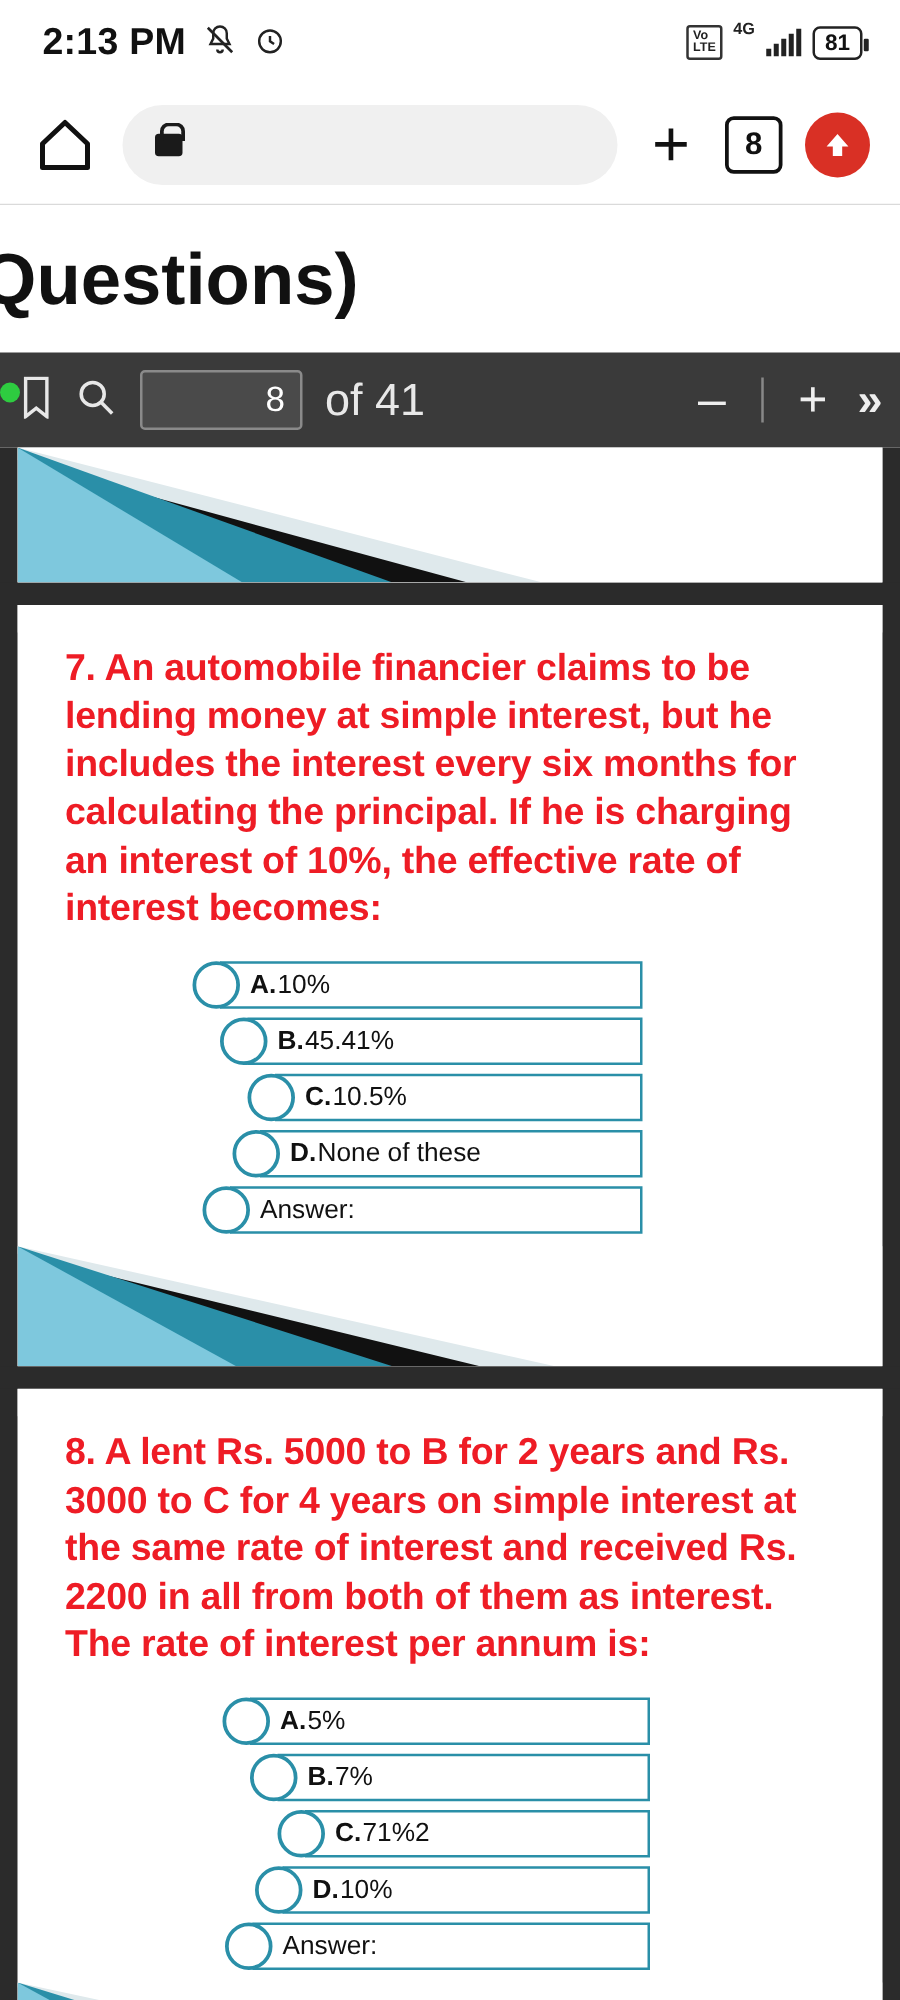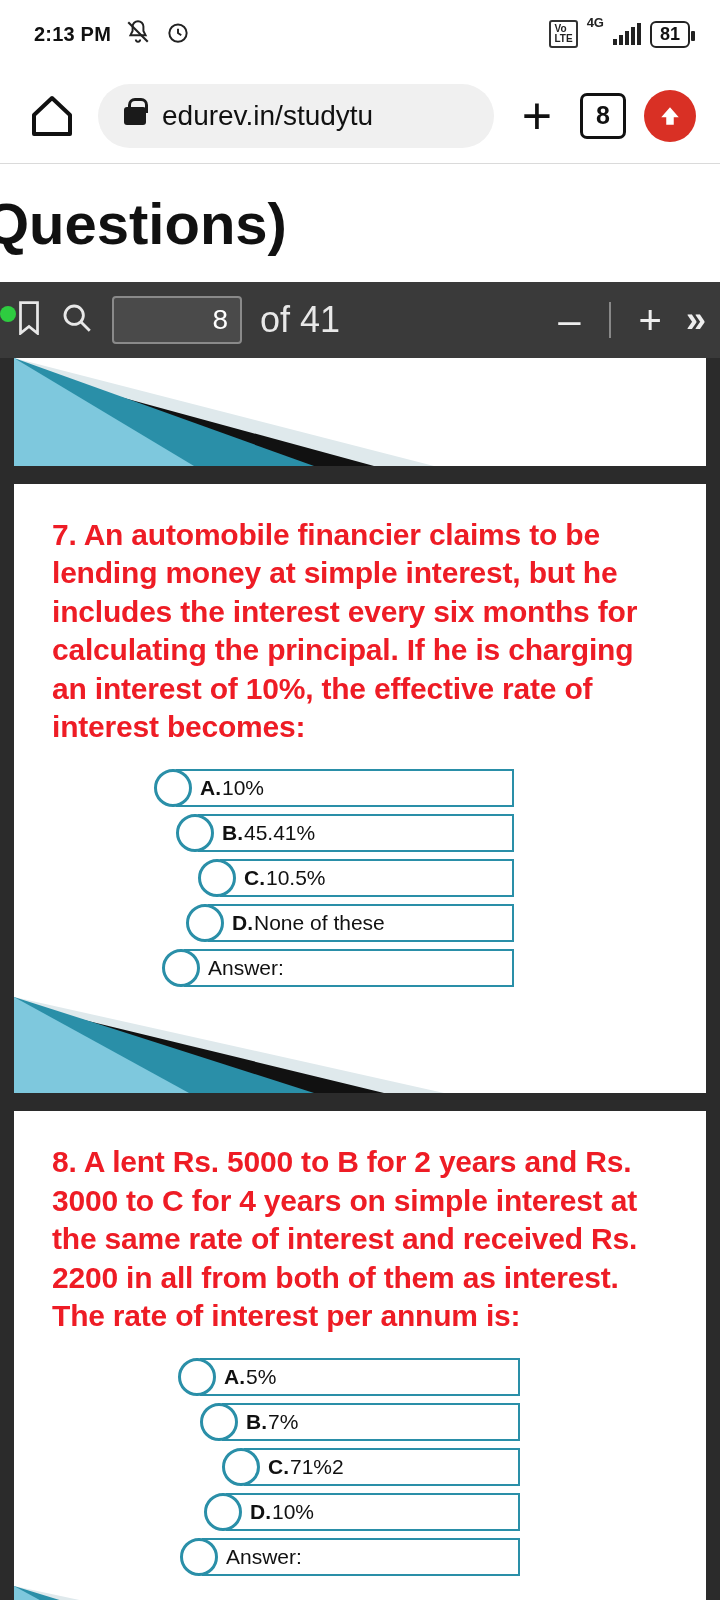--- a/index.html
+++ b/index.html
@@ -19,21 +19,21 @@
     justify-content: space-between;
     padding: 0 30px 0 34px;
     background: #ffffff;
   }
   .status-left {
     display: flex;
     align-items: center;
     gap: 14px;
   }
   .status-time {
-    font-size: 20px;
+    font-size: 30px;
     font-weight: bold;
     color: #111;
     letter-spacing: 0.2px;
     text-align: center;
   }
   .status-icon { color: #222; display: inline-block; }
   .status-right {
     display: flex;
     align-items: center;
     gap: 9px;
@@ -327,21 +327,20 @@
 </div>
 
 <div class="toolbar">
   <div class="home-icon">
     <svg width="54" height="48" viewBox="0 0 24 24">
         <path d="M3 11.5L12 3l9 8.5V21H3z" fill="none" stroke="#111" stroke-width="2" stroke-linejoin="round"></path>
       </svg>
   </div>
   <div class="urlbar">
     <div class="lock"></div>
-    <div class="url-text">edurev.in/studytu</div>
   </div>
   <div class="plus-btn">+</div>
   <div class="tabcount">8</div>
   <div class="uparrow">
     <svg width="30" height="30" viewBox="0 0 24 24">
         <path d="M12 5l7 8h-4v6h-6v-6H5z" fill="#fff"></path>
       </svg>
   </div>
 </div>
 

